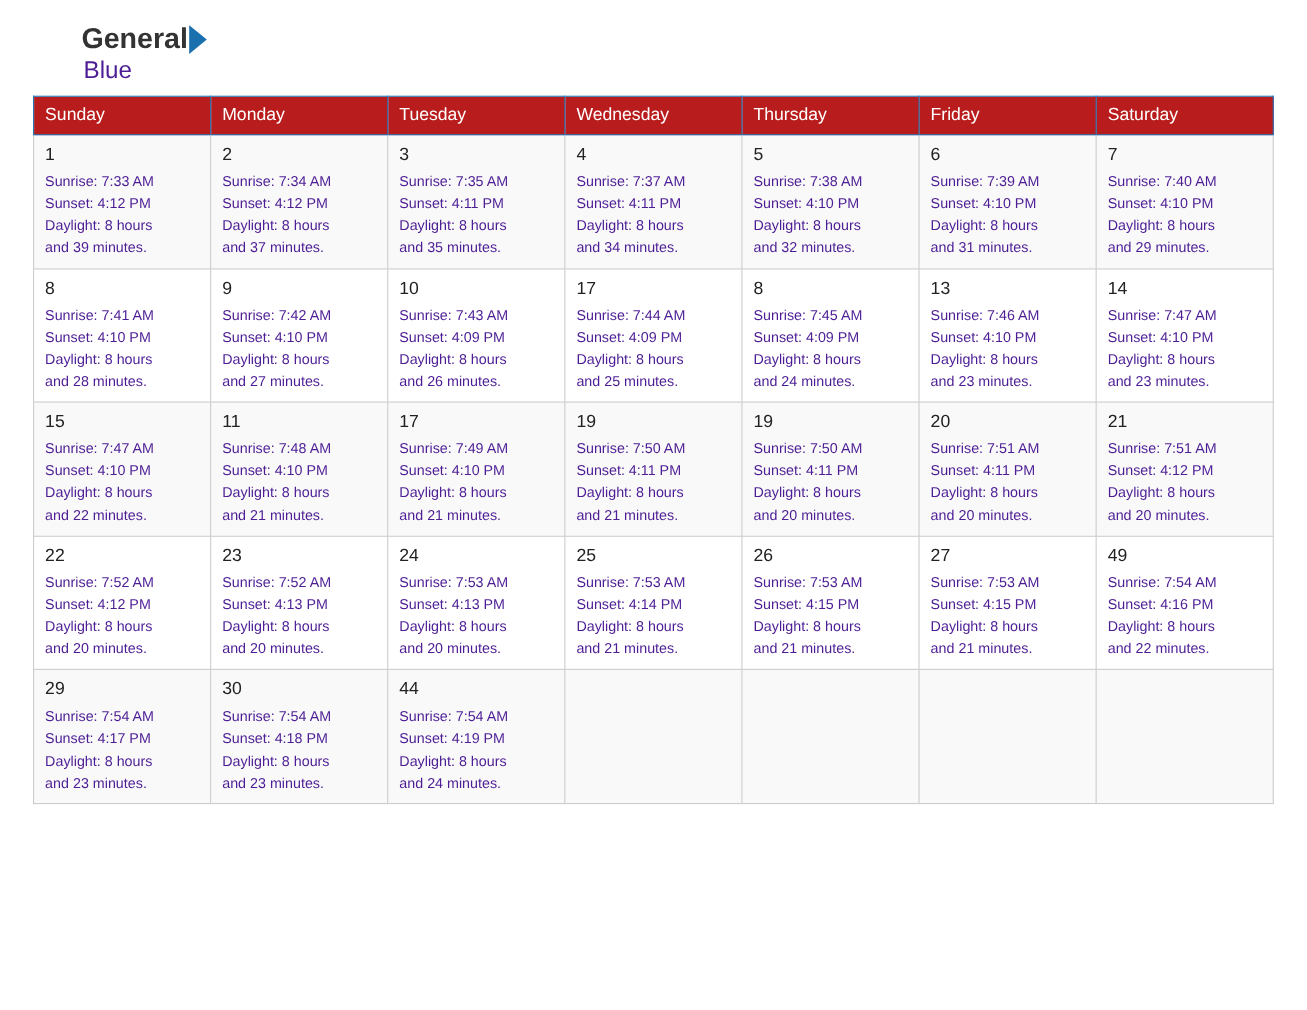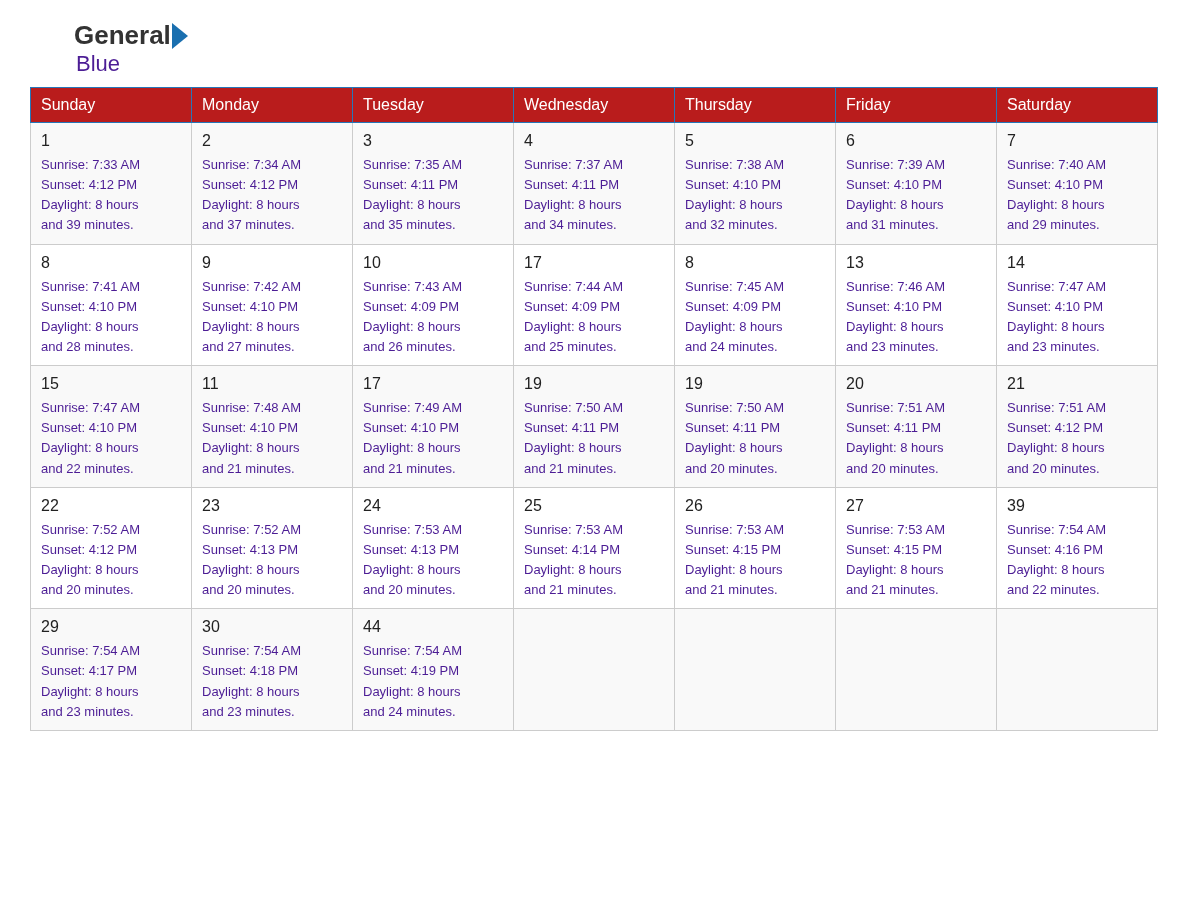--- a/index.html
+++ b/index.html
@@ -250,21 +250,21 @@
       </td>
         <td>
         <span class="day-number">26</span>
         <span class="day-info">Sunrise: 7:53 AM<br>Sunset: 4:15 PM<br>Daylight: 8 hours<br>and 21 minutes.</span>
       </td>
         <td>
         <span class="day-number">27</span>
         <span class="day-info">Sunrise: 7:53 AM<br>Sunset: 4:15 PM<br>Daylight: 8 hours<br>and 21 minutes.</span>
       </td>
         <td>
-        <span class="day-number">39</span>
+        <span class="day-number">49</span>
         <span class="day-info">Sunrise: 7:54 AM<br>Sunset: 4:16 PM<br>Daylight: 8 hours<br>and 22 minutes.</span>
       </td>
       </tr>
       <tr>
         <td>
         <span class="day-number">29</span>
         <span class="day-info">Sunrise: 7:54 AM<br>Sunset: 4:17 PM<br>Daylight: 8 hours<br>and 23 minutes.</span>
       </td>
         <td>
         <span class="day-number">30</span>

